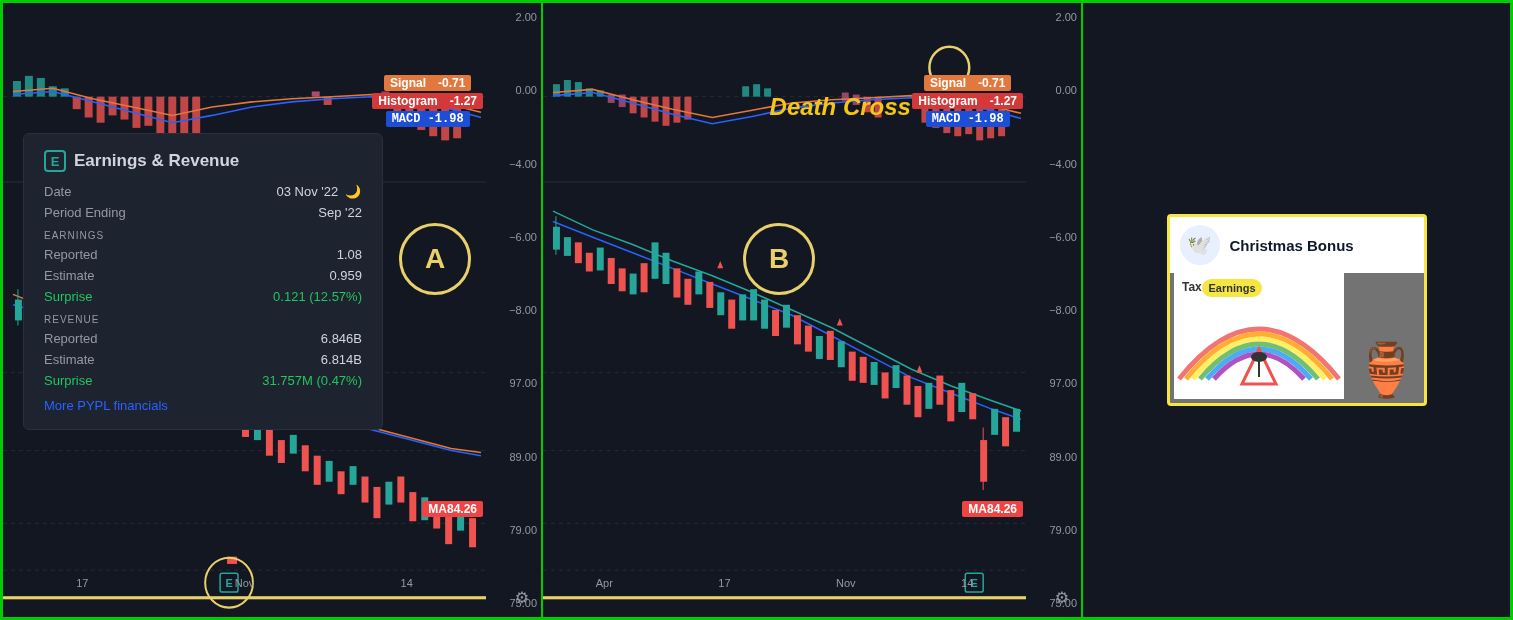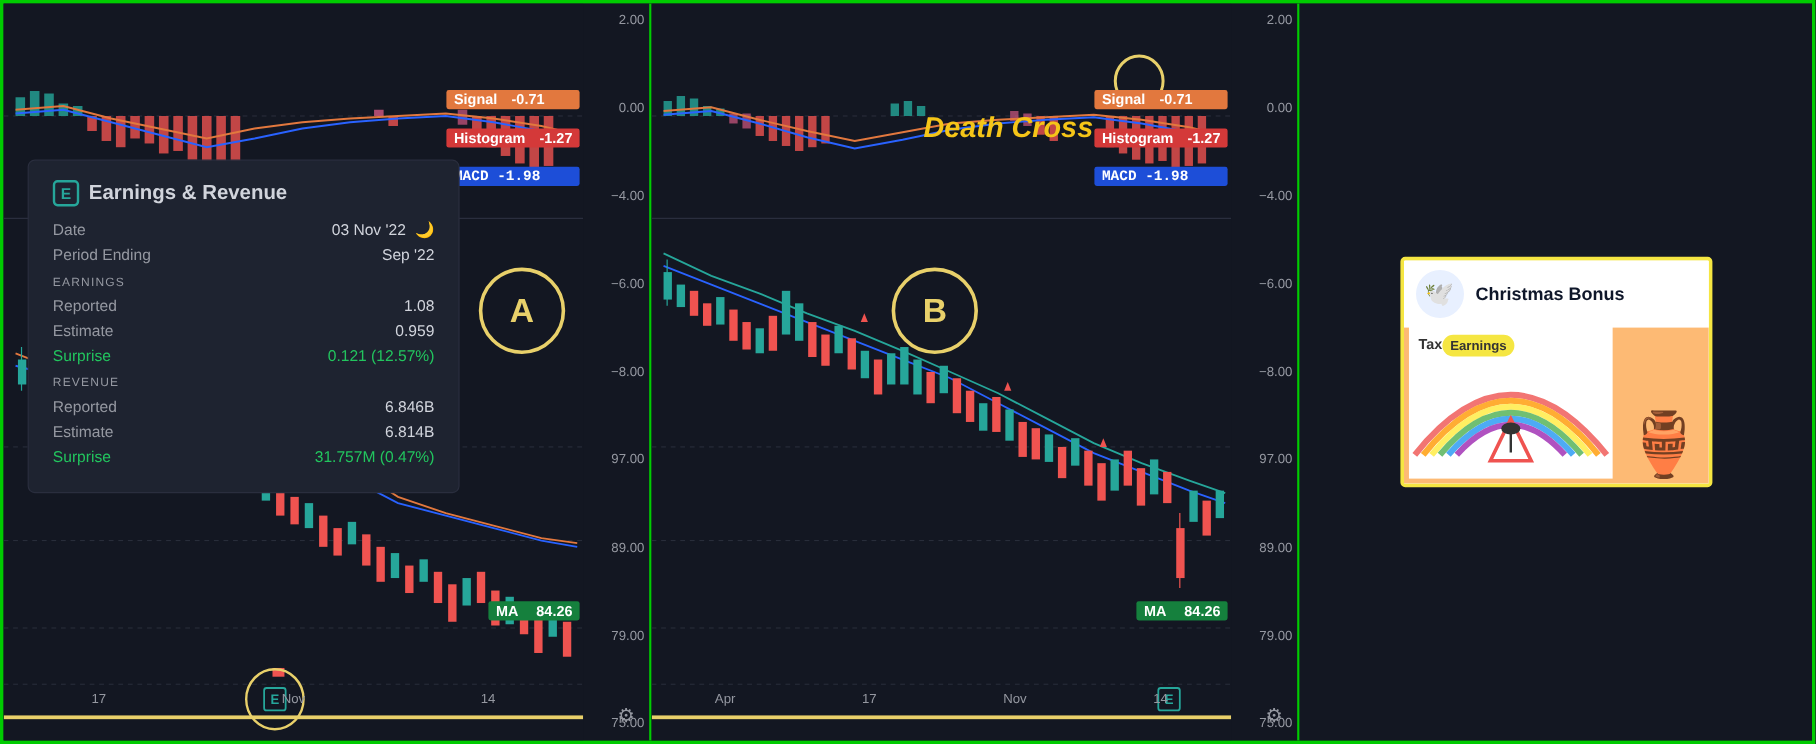--- a/index.html
+++ b/index.html
@@ -89,23 +89,24 @@
       font-size: 11px;
     }
 
     
     .macd-labels {
       position: absolute;
       top: 72px;
       right: 58px;
       display: flex;
       flex-direction: column;
-      gap: 16px;
+      gap: 2px;
       font-size: 12px;
       font-weight: bold;
+      align-items: center;
     }
 
     .macd-signal {
       background: #e2783e;
       color: white;
       padding: 1px 6px;
       border-radius: 2px;
     }
 
     .macd-histogram {
@@ -127,28 +128,28 @@
       display: inline-block;
       min-width: 36px;
       text-align: right;
     }
 
     
     .ma-label {
       position: absolute;
       bottom: 100px;
       right: 58px;
-      background: #15803d;
+      background: #ef4444;
       color: white;
       padding: 1px 6px;
       border-radius: 2px;
       font-size: 12px;
       font-weight: bold;
       display: flex;
-      gap: 15px;
+      gap: 0;
     }
 
     
     .earnings-popup {
       position: absolute;
       top: 130px;
       left: 20px;
       background: #1e2330;
       border: 1px solid #2a2e3e;
       border-radius: 6px;
@@ -313,21 +314,21 @@
     .christmas-title {
       font-size: 15px;
       font-weight: bold;
       color: #0f172a;
     }
 
     .christmas-content {
       display: flex;
       align-items: flex-end;
       gap: 0;
-      background: #fdba74;
+      background: #737373;
       padding: 4px 0 4px 4px;
       position: relative;
       height: 130px;
     }
 
     
     .chart-svg {
       position: absolute;
       top: 0;
       left: 0;
@@ -528,20 +529,21 @@
         </div>
         <div class="info-row">
           <span class="info-label">Estimate</span>
           <span class="info-value">6.814B</span>
         </div>
         <div class="info-row">
           <span class="info-label surprise-value">Surprise</span>
           <span class="info-value surprise-value">31.757M (0.47%)</span>
         </div>
 
+        <a class="more-link">More PYPL financials</a>
       </div>
 
       <div class="circle-marker-a">A</div>
 
     </div>
   </div>
 
   <div class="middle-panel">
     <div class="chart-area">
 

